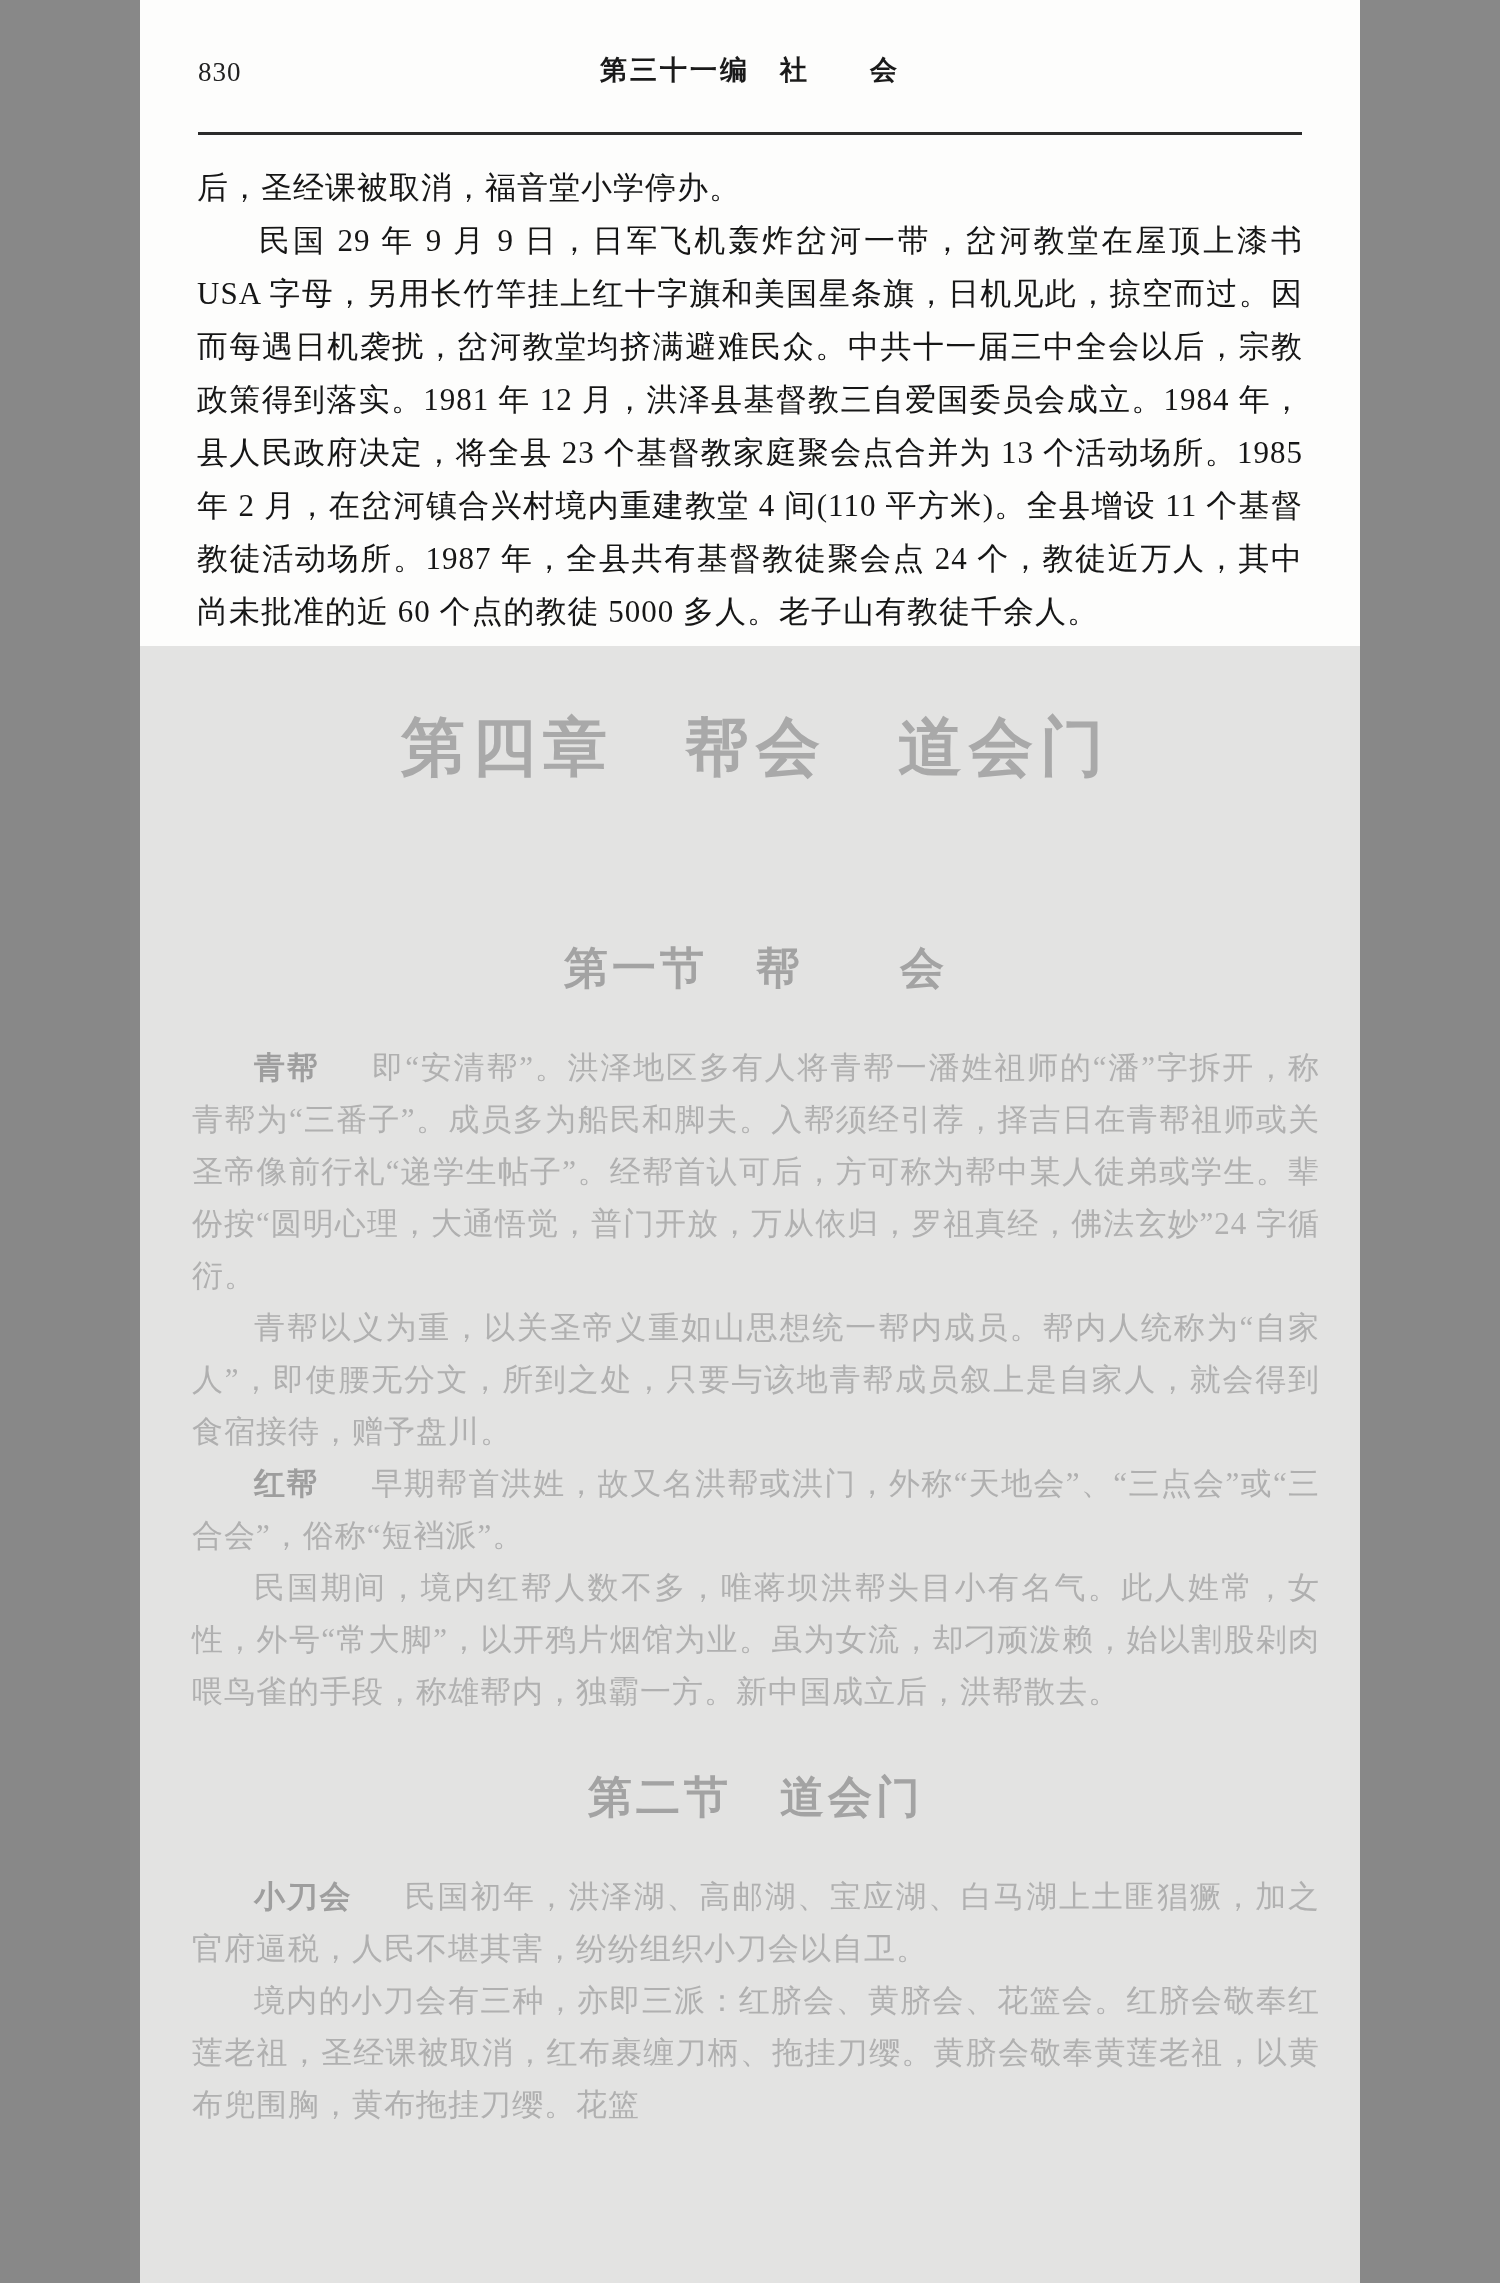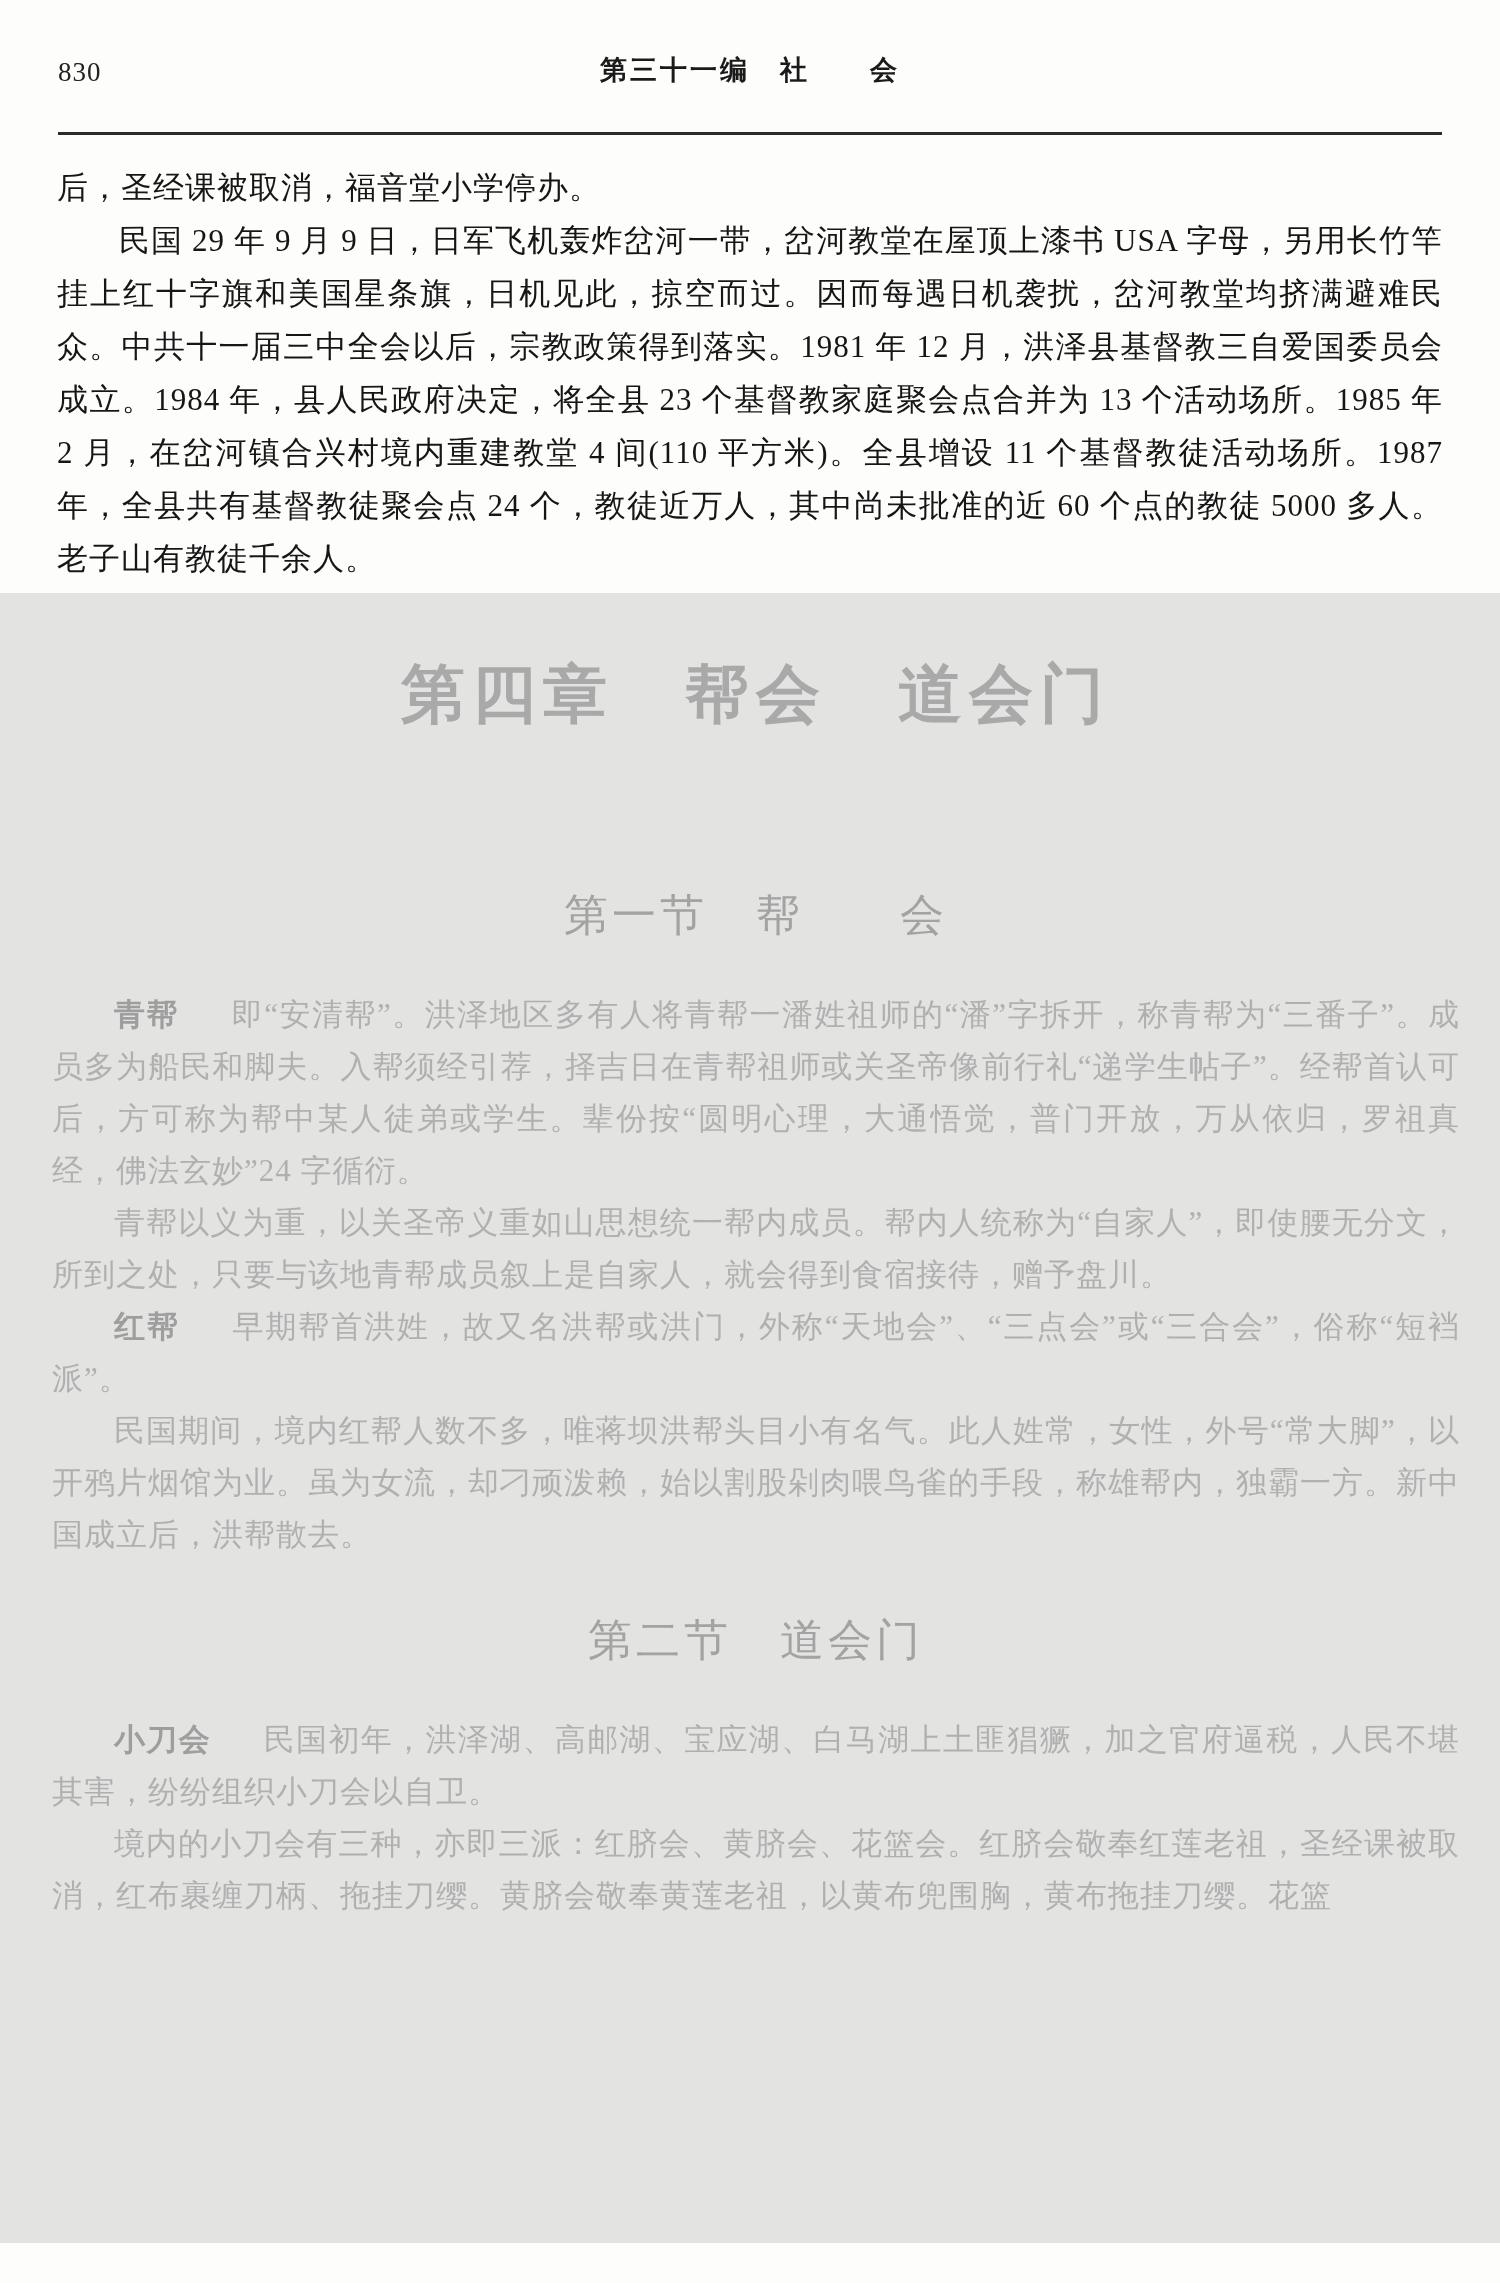--- a/index.html
+++ b/index.html
@@ -1,18 +1,18 @@
 <!DOCTYPE html>
 <html><head>
 <meta charset="utf-8">
 <style>
   html, body { margin: 0; padding: 0; background: #888; }
   .page {
     position: relative;
-    width: 1500px;
+    width: 1220px;
     height: 2283px;
     margin: 0 auto;
     background: #fdfdfc;
     overflow: hidden;
     font-family: "Liberation Serif", serif;
     color: #1c1c1c;
   }
   
   .running-header {
     display: grid;
@@ -65,21 +65,21 @@
     text-align: center;
     font-size: 64px;
     font-weight: 700;
     letter-spacing: 7px;
     white-space: pre;
     color: #a9a9a9;
   }
   .section-heading {
     text-align: center;
     font-size: 44px;
-    font-weight: 400;
+    font-weight: 700;
     letter-spacing: 4px;
     white-space: pre;
     color: #a3a3a3;
   }
   .section-heading.first  { margin: 148px 0 44px 0; }
   .section-heading.second { margin: 50px 0 44px 0; }
   .gray-body {
     font-size: 31px;
     line-height: 52px;
     letter-spacing: 1px;

